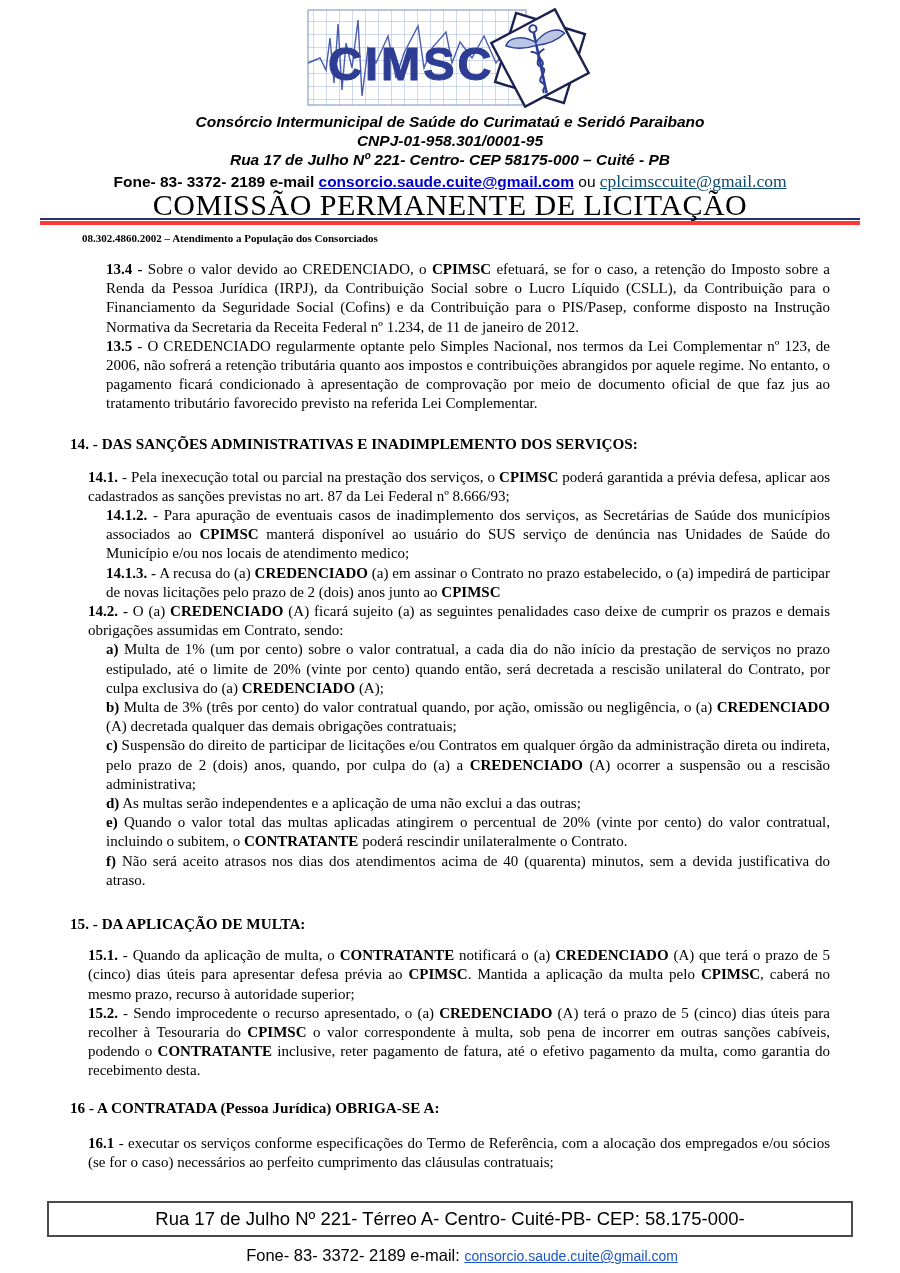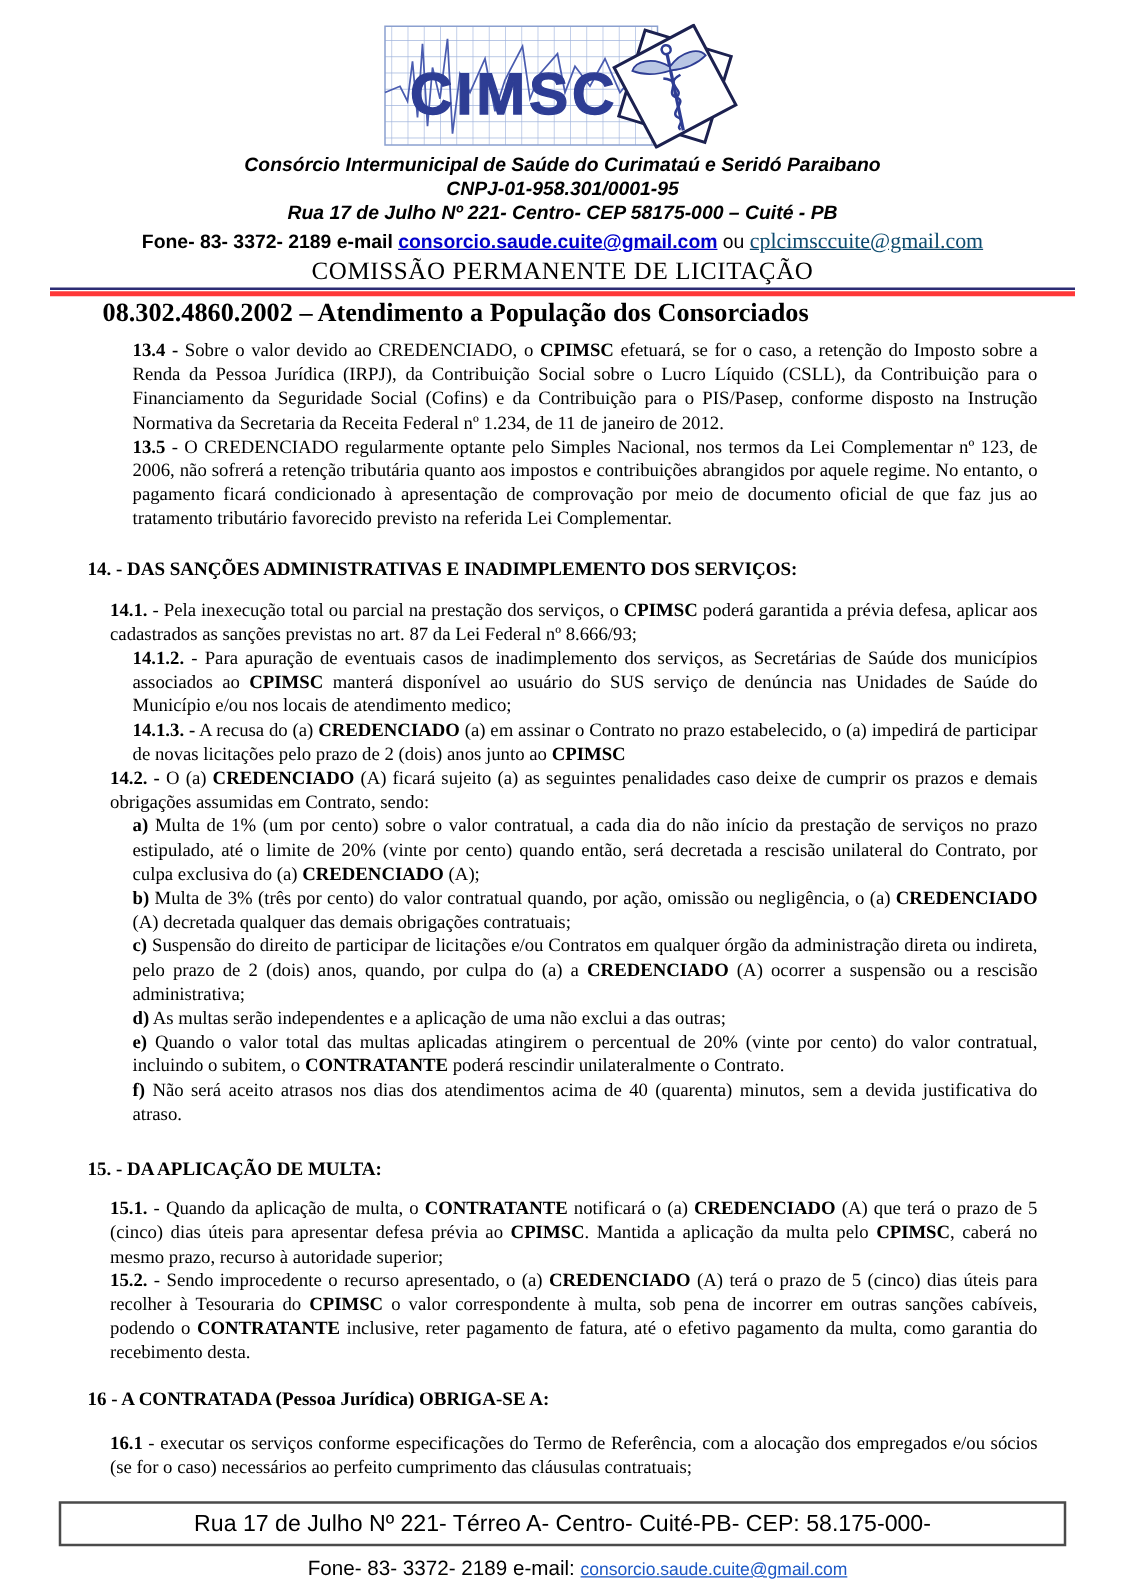--- a/index.html
+++ b/index.html
@@ -1,32 +1,32 @@
 <!DOCTYPE html>
 <html><head>
 <meta charset="utf-8">
 <style>
   html,body{margin:0;padding:0;background:#e8e8e8;}
   .page{position:relative;width:900px;height:1273px;background:#ffffff;margin:0 auto;
         font-family:"Liberation Serif",serif;color:#000;overflow:hidden;}
   
-  .header{text-align:center;padding-top:19px;}
+  .header{text-align:center;padding-top:8px;}
   .logo-wrap{display:flex;justify-content:center;margin-bottom:4px;}
   .hline{font-family:"Liberation Sans",sans-serif;font-weight:bold;font-size:15.5px;line-height:19px;font-style:italic;}
   .phone-line{font-family:"Liberation Sans",sans-serif;font-weight:bold;font-size:15.5px;line-height:21px;margin-top:2px;}
   .email-bold{color:#0000cc;font-weight:bold;text-decoration:underline;cursor:pointer;}
   .conj{font-weight:normal;}
   .email-serif{font-family:"Liberation Serif",serif;font-size:17.5px;font-weight:normal;
                color:#0c4a6e;text-decoration:underline;cursor:pointer;}
-  .commission{font-family:"Liberation Serif",serif;font-size:20px;letter-spacing:.5px;line-height:24px;margin-top:1px;}
+  .commission{font-family:"Liberation Serif",serif;font-size:30px;letter-spacing:.5px;line-height:24px;margin-top:1px;}
   .sep-navy{height:2px;background:#2d2d74;margin:1px 40px 0 40px;}
   .sep-red{height:4px;background:#ff3838;margin:1px 40px 0 40px;}
   
   .content{margin:4px 70px 0 70px;}
-  .budget{font-weight:bold;font-size:21px;line-height:19px;margin-left:12px;}
+  .budget{font-weight:bold;font-size:11px;line-height:19px;margin-left:12px;}
   .bp{margin:0;font-size:15px;line-height:19.2px;text-align:justify;}
   .ind-a{margin-left:18px;}
   .ind-b{margin-left:36px;}
   .first-clause{margin-top:12px;}
   .sec{font-weight:bold;font-size:15.2px;line-height:19px;text-align:left;margin:0;}
   .sec-14{margin-top:20px;margin-bottom:15px;}
   .sec-15{margin-top:24px;margin-bottom:13px;}
   .sec-16{margin-top:17px;margin-bottom:17px;}
   
   .footer{position:absolute;left:0;right:0;bottom:8px;}

